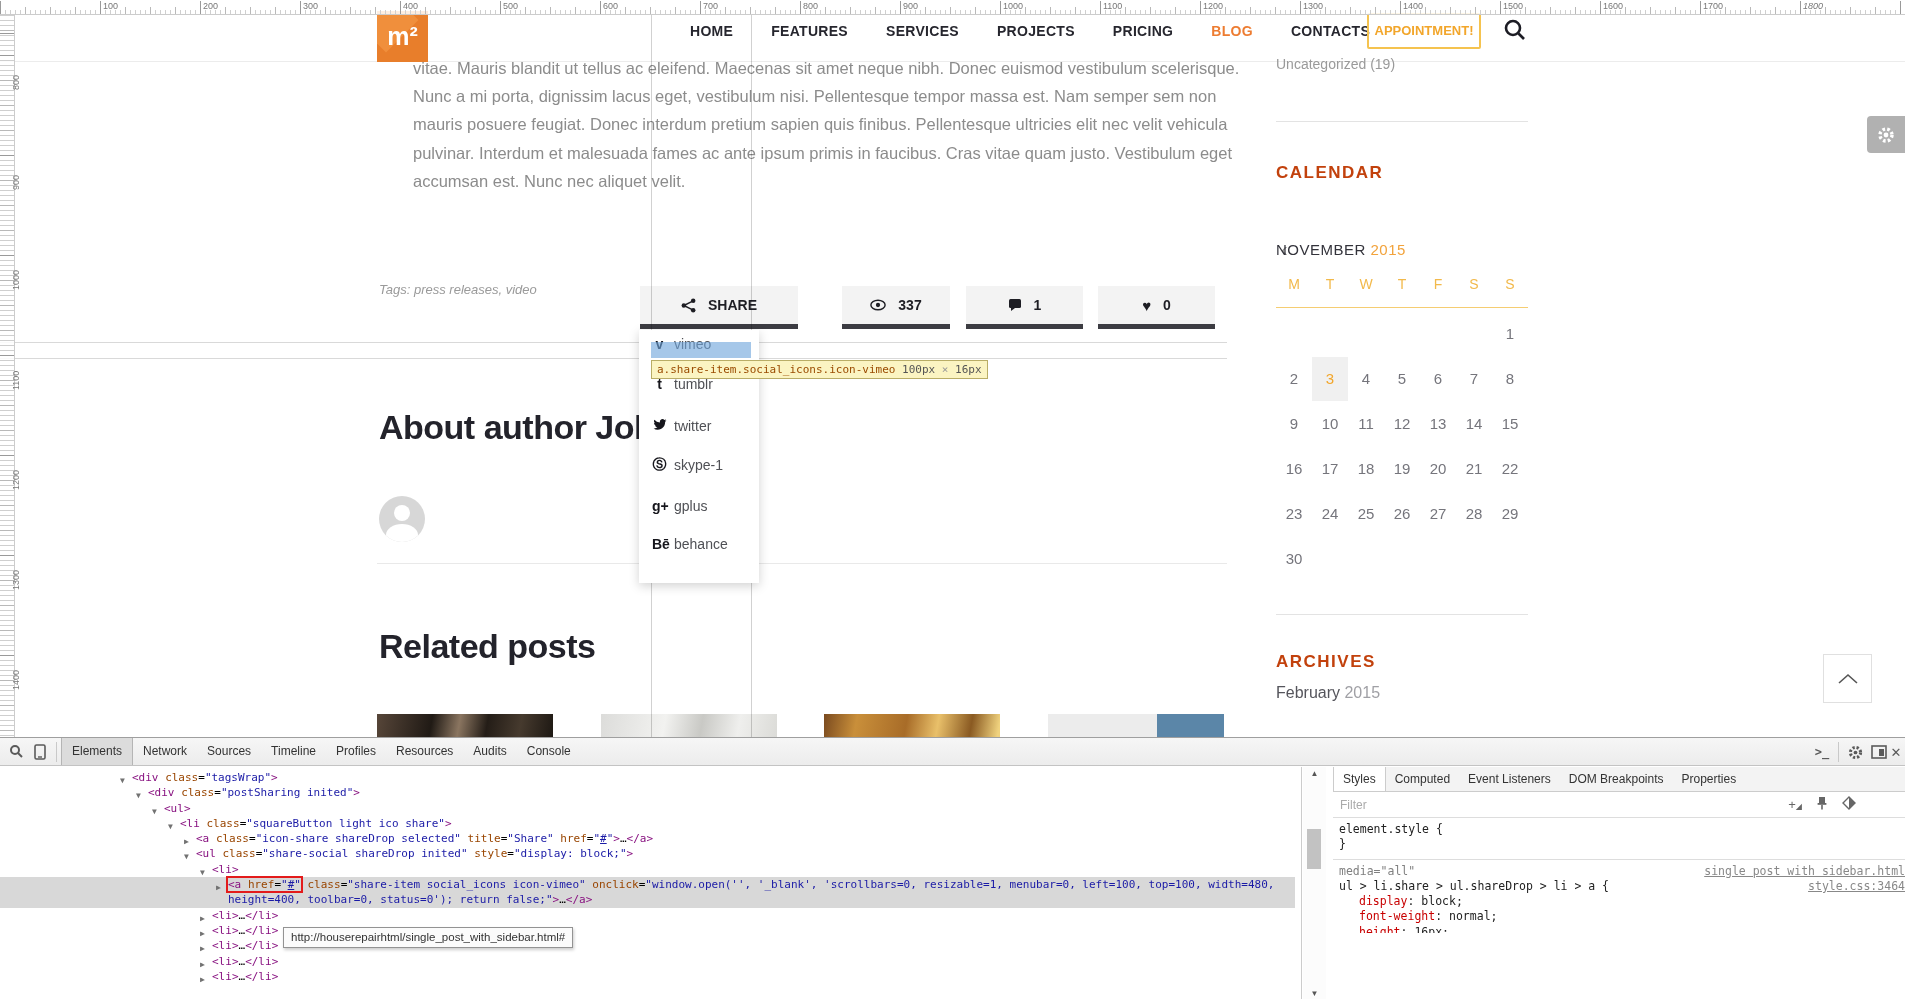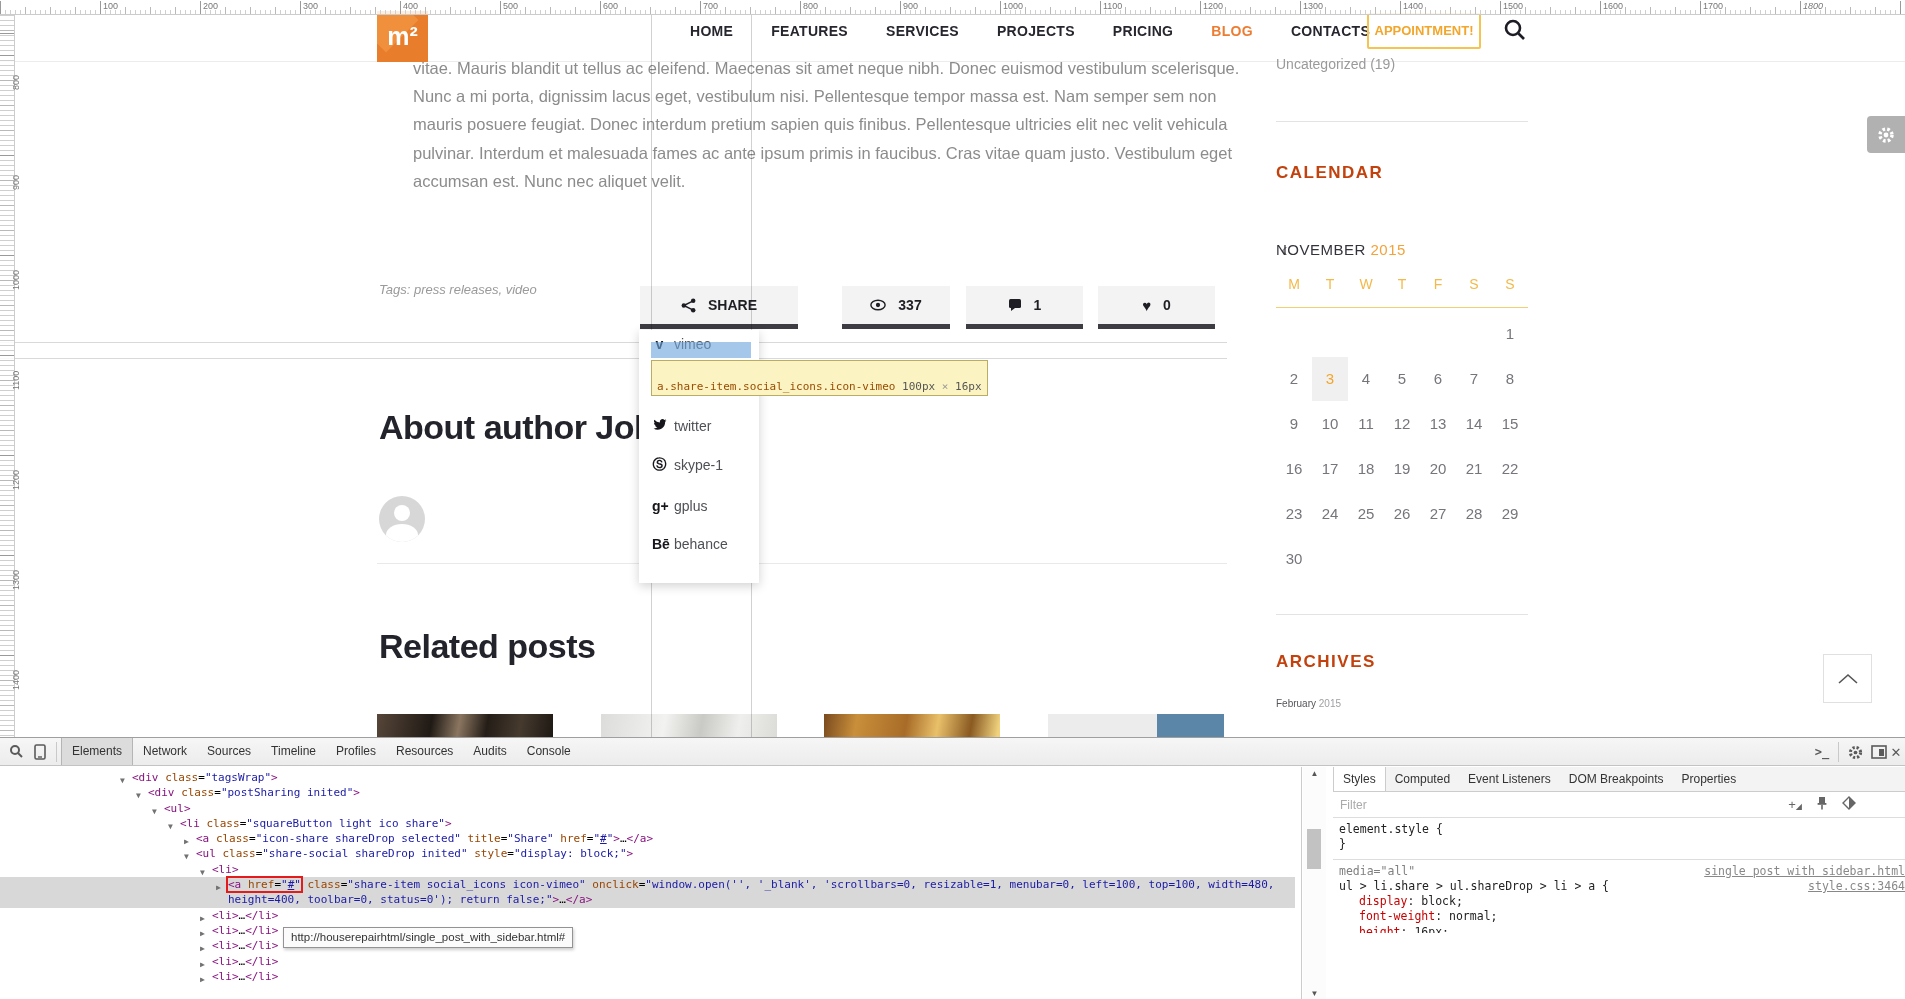--- a/index.html
+++ b/index.html
@@ -55,21 +55,21 @@
   
   .share-drop { position:absolute; left:639px; top:330px; width:120px; height:253px; background:#fff; z-index:8;
           box-shadow:0 3px 10px rgba(0,0,0,.18); }
   .share-item { position:absolute; left:13px; display:flex; align-items:center; gap:7px; font-size:14px;
           color:#4f5055; cursor:pointer; }
   .share-glyph { font-weight:bold; color:#16161c; font-size:14px; width:15px; text-align:center; }
   .inspect-highlight { position:absolute; left:651px; top:342px; width:100px; height:16px;
           background:rgba(110,165,220,.62); z-index:9; }
   .inspect-tooltip { position:absolute; left:651px; top:360px; height:19px; background:#fbf4c2;
           border:1px solid #b9ad66; z-index:10; font-family:"DejaVu Sans Mono",monospace; font-size:11px;
-          line-height:17px; padding:17px 5px; white-space:nowrap; }
+          line-height:17px; padding:0 5px; white-space:nowrap; }
   .inspect-tooltip .sel { color:#9a4b00; }
   .inspect-tooltip .dim { color:#555; } .inspect-tooltip .dimx { color:#999; }
 
   .about-heading { position:absolute; left:379px; top:408px; width:272px; font-size:34px; color:#23232b;
           letter-spacing:-.5px; white-space:nowrap; overflow:hidden; }
   .avatar { position:absolute; left:379px; top:496px; width:46px; height:46px; border-radius:50%;
           background:#d7d7d7; overflow:hidden; }
   .avatar::before { content:""; position:absolute; left:15px; top:9px; width:16px; height:16px; border-radius:50%; background:#fff; }
   .avatar::after  { content:""; position:absolute; left:7px; top:28px; width:32px; height:22px; border-radius:50%; background:#fff; }
   .related-heading { position:absolute; left:379px; top:627px; font-size:34px; color:#23232b; letter-spacing:-.5px; }
@@ -88,21 +88,21 @@
   .sb-heading { position:absolute; left:1276px; font-size:17px; color:#c2410c; letter-spacing:1.5px; }
   .cal-prev { position:absolute; left:1281px; top:238px; font-size:20px; color:#8a8a8a; cursor:pointer; }
   .cal-month { position:absolute; left:1276px; top:241px; width:252px; text-align:left; font-size:15px;
           letter-spacing:.5px; color:#33333b; }
   .cal-month .yr { color:#F2A33C; }
   .cal-dayhead { position:absolute; top:276px; font-size:14px; color:#F2B94B; width:36px; text-align:center; }
   .cal-underline { position:absolute; left:1276px; top:307px; width:252px; height:1px; background:#F5CD72; }
   .cal-cell { position:absolute; width:36px; height:44px; line-height:44px; text-align:center; font-size:15px;
           color:#75757c; cursor:pointer; }
   .cal-cell.hl { background:#f0f0f0; color:#F2A62B; }
-  .sb-archive { position:absolute; left:1276px; top:698px; font-size:10px; color:#55555c; cursor:pointer; }
+  .sb-archive { position:absolute; left:1276px; top:684px; font-size:16px; color:#55555c; cursor:pointer; }
   .sb-archive .yr { color:#a0a0a5; }
   .sb-div { position:absolute; left:1276px; width:252px; height:1px; background:#e3e3e3; }
 
   .gear-tab { position:absolute; left:1867px; top:116px; width:38px; height:37px; background:#b1b1b1;
           border-radius:4px 0 0 4px; display:flex; align-items:center; justify-content:center; cursor:pointer; }
   .scroll-top { position:absolute; left:1823px; top:654px; width:49px; height:49px; background:#fff;
           border:1px solid #e0e0e0; display:flex; align-items:center; justify-content:center; cursor:pointer; }
 
   
   .devtools { position:absolute; left:0; top:737px; width:1905px; height:262px; background:#fff;

